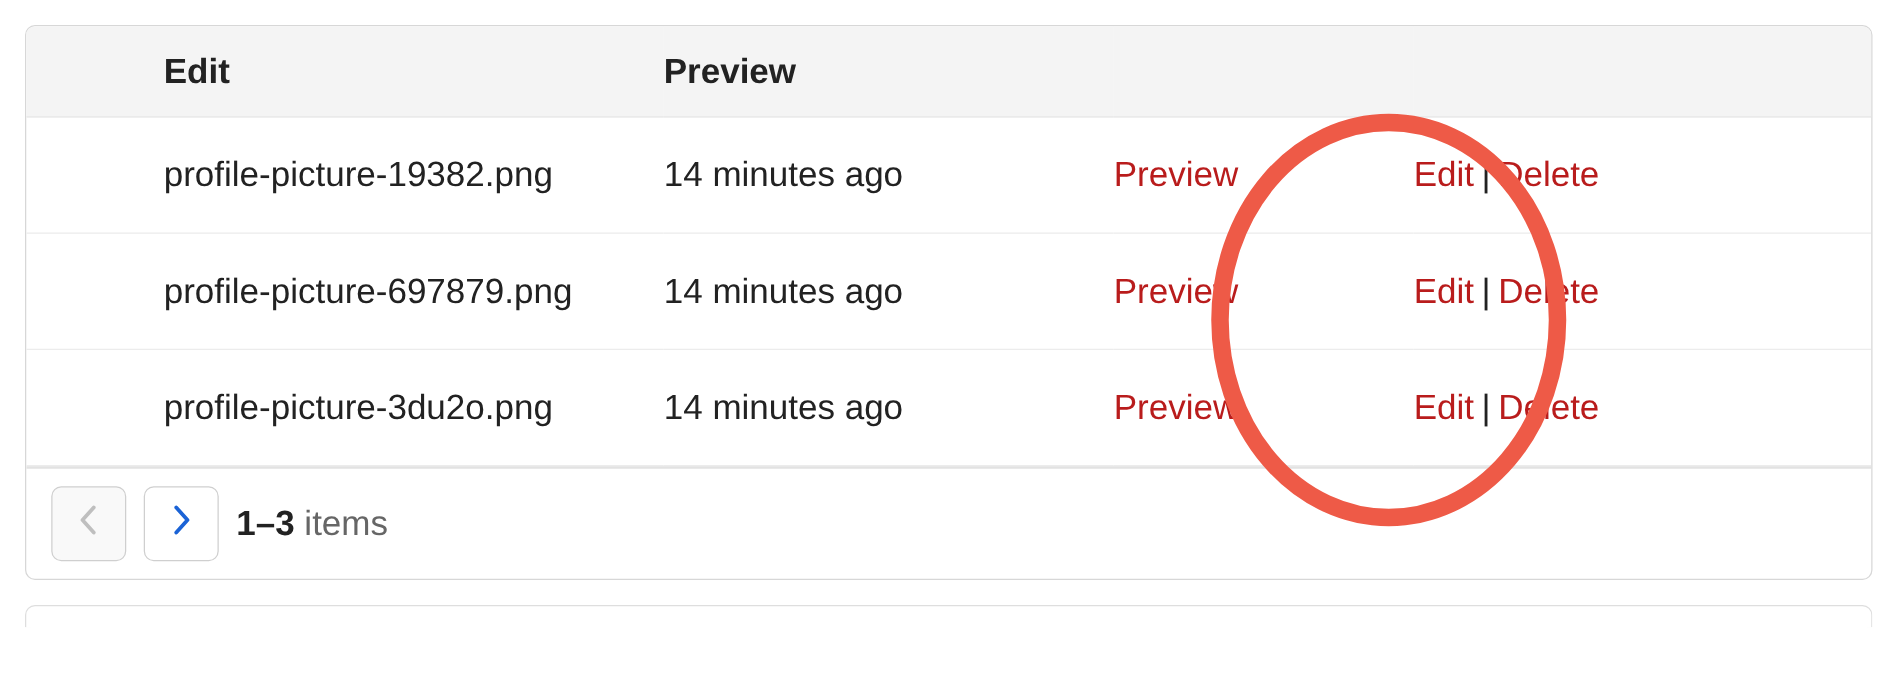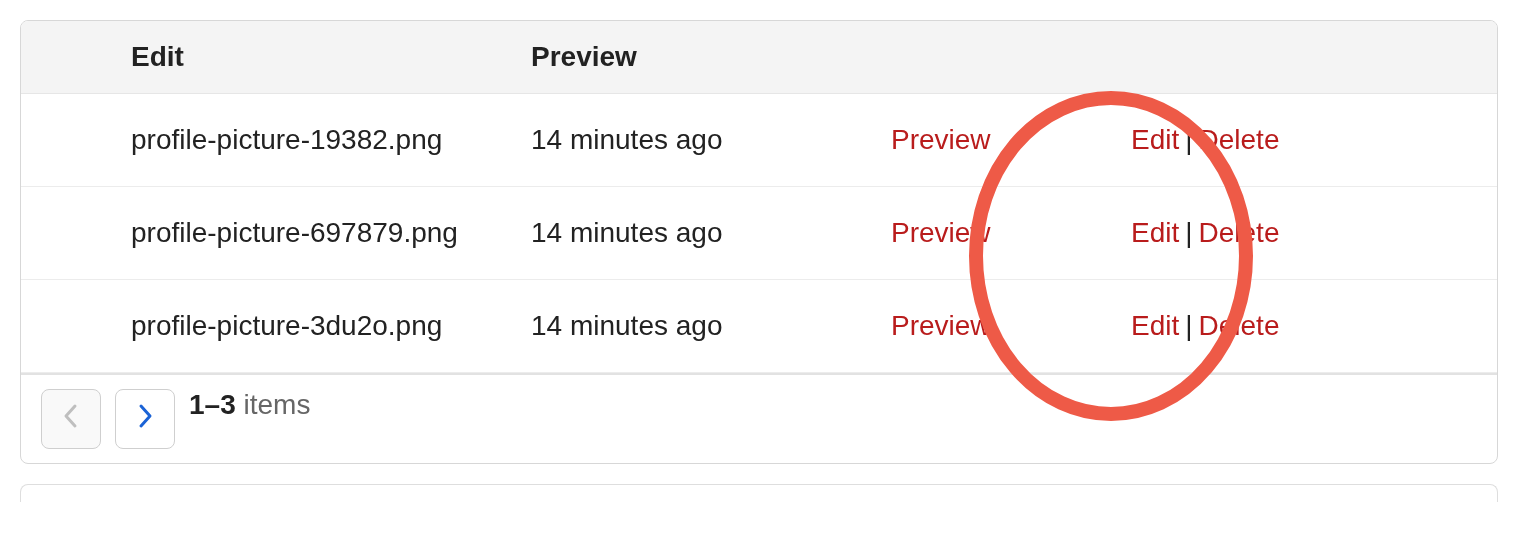--- a/index.html
+++ b/index.html
@@ -46,21 +46,21 @@
     color: #222;
     padding: 0 6px;
   }
   .col-name { width: 510px; }
   .col-uploaded { width: 360px; }
   .col-preview { width: 240px; text-align: left; }
   .col-actions { width: auto; text-align: left; padding-right: 50px; }
 
   .pager {
     display: flex;
-    align-items: flex-start;
+    align-items: center;
     gap: 14px;
     padding: 14px 20px;
     border-top: 2px solid #e2e2e2;
   }
   .pager-btn {
     width: 60px;
     height: 60px;
     border: 1px solid #cfcfcf;
     border-radius: 8px;
     background: #fff;

